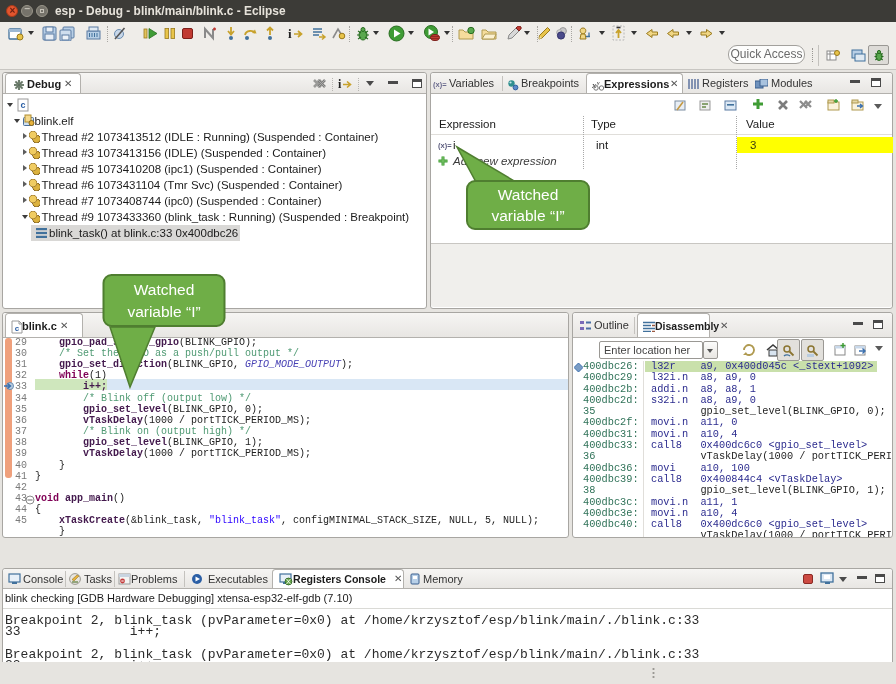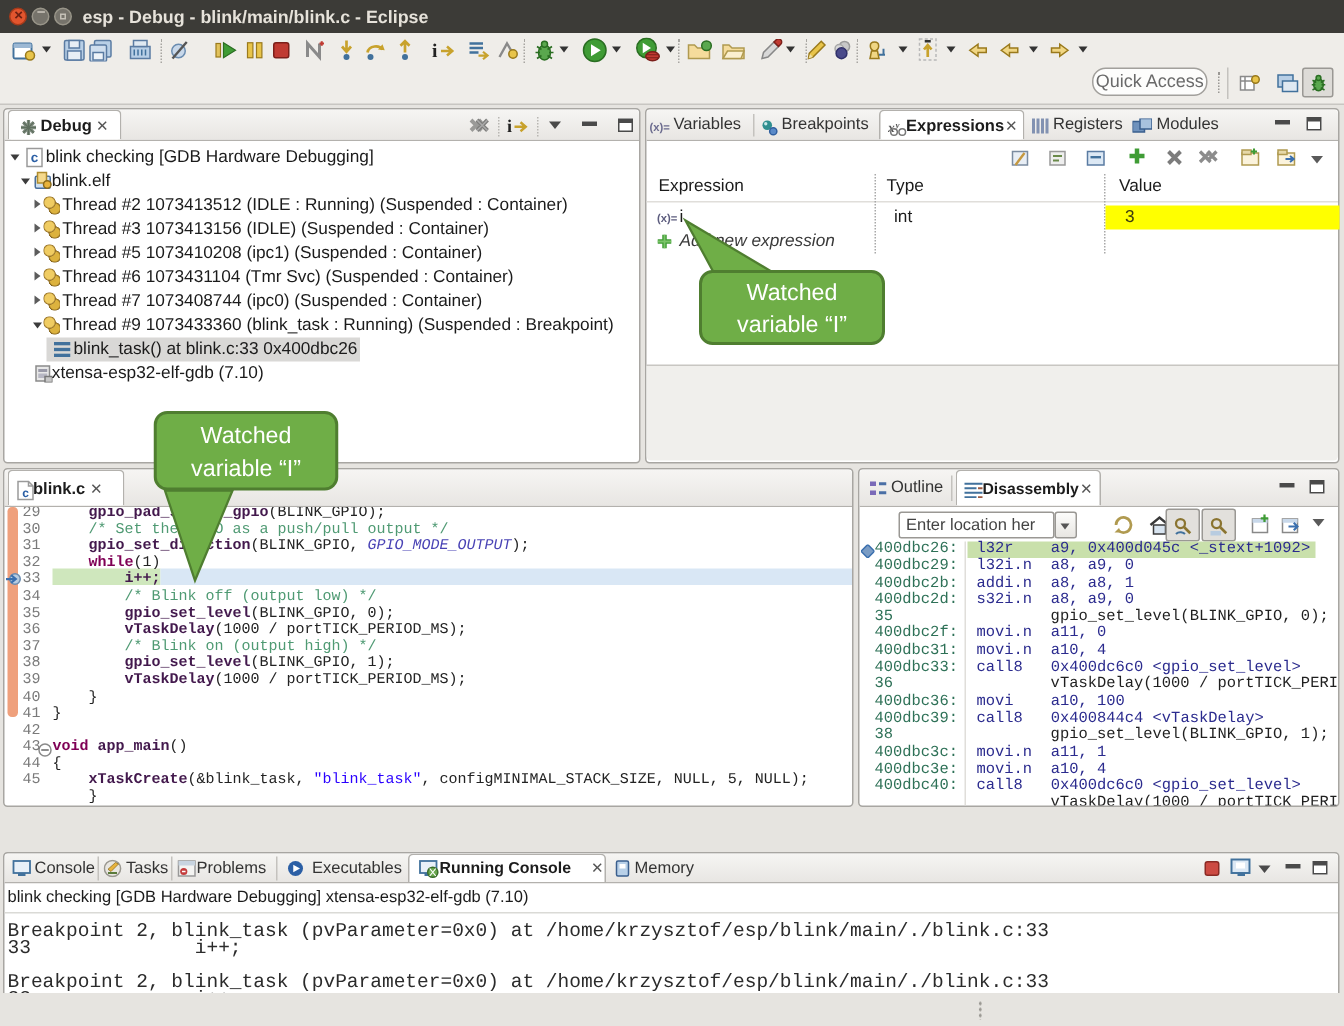--- a/index.html
+++ b/index.html
@@ -224,21 +224,20 @@
     <span class="abs" style="left:355px;top:5px;height:13px;border-left:1px dotted #b8b6b2;"></span>
   </div>
   <div id="debug-tree" style="position:absolute;left:0;top:21px;right:0;bottom:0;font-size:11.5px;color:#1b1b1b;">
     <div class="abs" style="left:28px;top:130.5px;width:209px;height:16px;background:#d9d8d6;"></div>
     <div class="trow" style="top:2.5px;">
         <span class="arr dn" style="left:4px;"></span>
         <svg class="abs" style="left:14px;top:1px;" width="12" height="14">
           <rect x="1" y="1" width="10" height="12" fill="#fff" stroke="#9a9a9a"></rect>
           <text x="6" y="10" text-anchor="middle" font-size="9" fill="#2b5fa5" font-family="Liberation Sans" font-weight="bold">c</text>
         </svg>
-        <span class="tl" style="left:27.5px;">blink checking [GDB Hardware Debugging]</span>
       </div>
     <div class="trow" style="top:18.5px;">
         <span class="arr dn" style="left:11px;"></span>
         <svg class="abs" style="left:19px;top:1px;" width="13" height="13">
           <rect x="1.5" y="3.5" width="10" height="8" rx="1" fill="#cfe0f0" stroke="#4a6f9b"></rect>
           <rect x="3" y="1" width="6" height="7" fill="#f5d98c" stroke="#b08c2e"></rect>
           <circle cx="9.5" cy="9" r="2.5" fill="#e8b33c" stroke="#8a6a1c"></circle>
         </svg>
         <span class="tl" style="left:31.5px;">blink.elf</span>
       </div>
@@ -272,29 +271,20 @@
         <span class="thico" style="left:26px;"></span>
         <span class="tl" style="left:38.5px;">Thread #9 1073433360 (blink_task : Running) (Suspended : Breakpoint)</span>
       </div>
     <div class="trow" style="top:130.5px;text-decoration:underline;">
         <svg class="abs" style="left:33px;top:3px;" width="11" height="10">
           <rect x="0" y="0" width="11" height="2.2" fill="#41719c"></rect>
           <rect x="0" y="3.9" width="11" height="2.2" fill="#41719c"></rect>
           <rect x="0" y="7.8" width="11" height="2.2" fill="#41719c"></rect>
         </svg>
         <span class="tl" style="left:46px;">blink_task() at blink.c:33 0x400dbc26</span>
-      </div>
-    <div class="trow" style="top:146.5px;">
-        <svg class="abs" style="left:20px;top:1px;" width="12" height="13">
-          <rect x="1" y="2" width="9" height="10" fill="#e8e8e8" stroke="#8a8a8a"></rect>
-          <rect x="2.5" y="4" width="6" height="2" fill="#9a9aa8"></rect>
-          <rect x="2.5" y="7" width="6" height="3" fill="#b8b8c4"></rect>
-          <rect x="7" y="9" width="5" height="4" fill="#c8c8c8" stroke="#777"></rect>
-        </svg>
-        <span class="tl" style="left:31.5px;">xtensa-esp32-elf-gdb (7.10)</span>
       </div>
   </div>
 </div>
 
 <div class="panel" id="p-expr" style="left:430px;top:72px;width:463px;height:237px;">
   <div class="tabbar" style="height:21px;">
     <span class="vti" style="left:2px;top:7px;color:#6b6b8e;">(x)=</span>
       <span class="vtl" style="left:18px;text-align:right;">Variables</span>
     <span class="tsep" style="left:71px;"></span>
     <svg class="abs" style="left:76px;top:6px;" width="12" height="12">
@@ -449,21 +439,21 @@
           <rect x="1" y="1" width="4" height="3"></rect>
           <rect x="1" y="7" width="4" height="3"></rect>
         </g>
         <g fill="#4a6fa5">
           <rect x="7" y="1.5" width="5" height="2"></rect>
           <rect x="7" y="7.5" width="5" height="2"></rect>
         </g>
       </svg>
     <span class="vtl" style="left:21px;line-height:24px;">Outline</span>
     <span class="tsep" style="left:61px;top:4px;height:17px;"></span>
-    <div class="tab sel" style="left:64px;width:97px;"><svg class="abs" style="left:4px;top:7px;" width="14" height="11">
+    <div class="tab sel" style="left:64px;width:73px;"><svg class="abs" style="left:4px;top:7px;" width="14" height="11">
           <g stroke="#41719c" stroke-width="1.4">
             <path d="M1 1.5h12M1 4.5h8M1 7.5h12M1 10.5h8"></path>
           </g>
           <path d="M10 4.5l3 0M10 10.5l3 0" stroke="#9c5a41" stroke-width="1.4"></path>
         </svg><span style="margin-left:17px;line-height:24px;font-size:10.5px;">Disassembly</span><span style="position:absolute;left:82px;top:6px;font-weight:normal;color:#555;font-size:10px;">✕</span></div>
     <span class="minico" style="left:280px;top:9px;"></span>
       <span class="maxico" style="left:300px;top:7px;"></span>
   </div>
   <div id="disasm-body" style="position:absolute;left:0;top:25px;right:0;bottom:0;overflow:hidden;font-size:10px;">
     <div class="abs" style="left:26px;top:3px;width:104px;height:18px;background:#fff;border:1px solid #9a9894;border-radius:2px;color:#444;font-size:11px;line-height:16px;padding-left:4px;white-space:nowrap;overflow:hidden;">Enter location her</div>
@@ -553,21 +543,21 @@
     <svg class="abs" style="left:188px;top:4px;" width="13" height="12">
         <circle cx="6" cy="6" r="5" fill="#2b5fa5"></circle>
         <path d="M4.5 3.5L9 6l-4.5 2.5z" fill="#fff"></path>
       </svg>
       <span class="vtl" style="left:205px;">Executables</span>
     <div class="tab sel" style="left:269px;width:132px;"><svg class="abs" style="left:6px;top:3px;" width="14" height="13">
           <rect x="1" y="1" width="11" height="8" fill="#e8f0f8" stroke="#41719c" stroke-width="1.2"></rect>
           <rect x="4" y="9" width="5" height="2" fill="#41719c"></rect>
           <circle cx="9.5" cy="8.5" r="3.4" fill="#6aa84e" stroke="#3a6e2a"></circle>
           <path d="M7.5 6l4 5M11.5 6l-4 5" stroke="#fff" stroke-width="0.8"></path>
-        </svg><span style="margin-left:20px;line-height:19px;font-size:10.6px;">Running Console</span><span style="position:absolute;left:121px;top:3px;font-weight:normal;color:#555;font-size:10px;">✕</span></div>
+        </svg><span style="margin-left:20px;line-height:19px;font-size:10.6px;">Registers Console</span><span style="position:absolute;left:121px;top:3px;font-weight:normal;color:#555;font-size:10px;">✕</span></div>
     <svg class="abs" style="left:406px;top:4px;" width="12" height="12">
         <rect x="2" y="1" width="8" height="10" rx="1" fill="#b8d0e8" stroke="#3a5f8e"></rect>
         <rect x="4" y="3" width="4" height="3" fill="#fff"></rect>
       </svg>
       <span class="vtl" style="left:420px;">Memory</span>
     <span class="abs" style="left:800px;top:5px;width:10px;height:10px;background:#cc4a42;border:1px solid #8a2a24;border-radius:2px;"></span>
     <svg class="abs" style="left:817px;top:3px;" width="14" height="13">
         <rect x="1" y="1" width="12" height="9" fill="#dce8f4" stroke="#41719c" stroke-width="1.3"></rect>
         <rect x="4" y="3" width="6" height="4" fill="#fff"></rect>
         <rect x="5" y="10" width="5" height="2" fill="#41719c"></rect>

